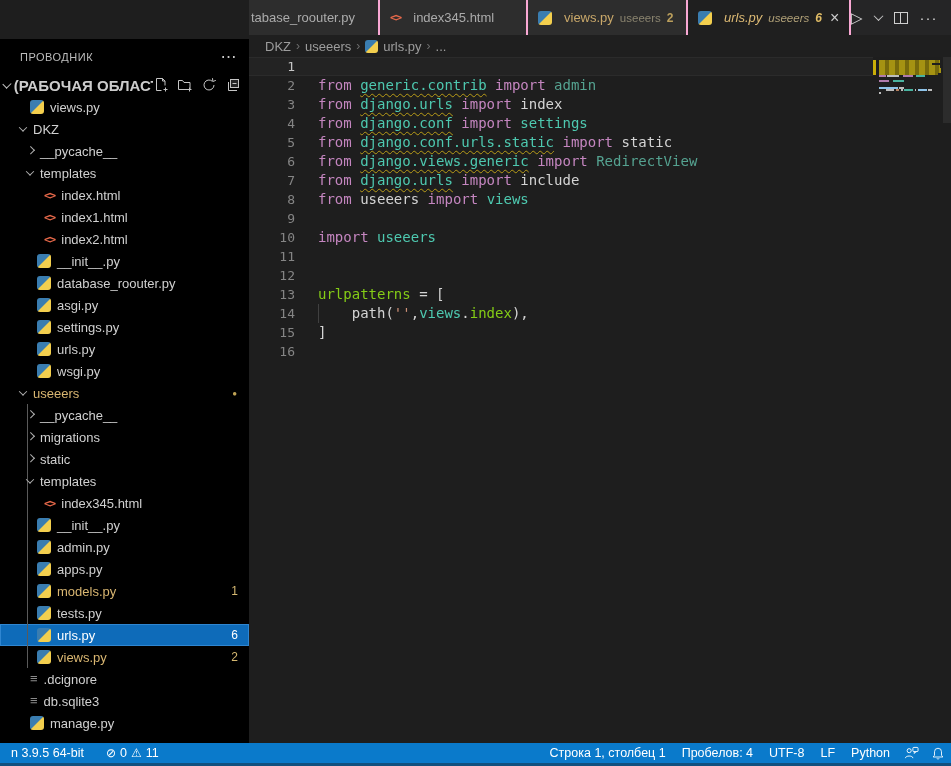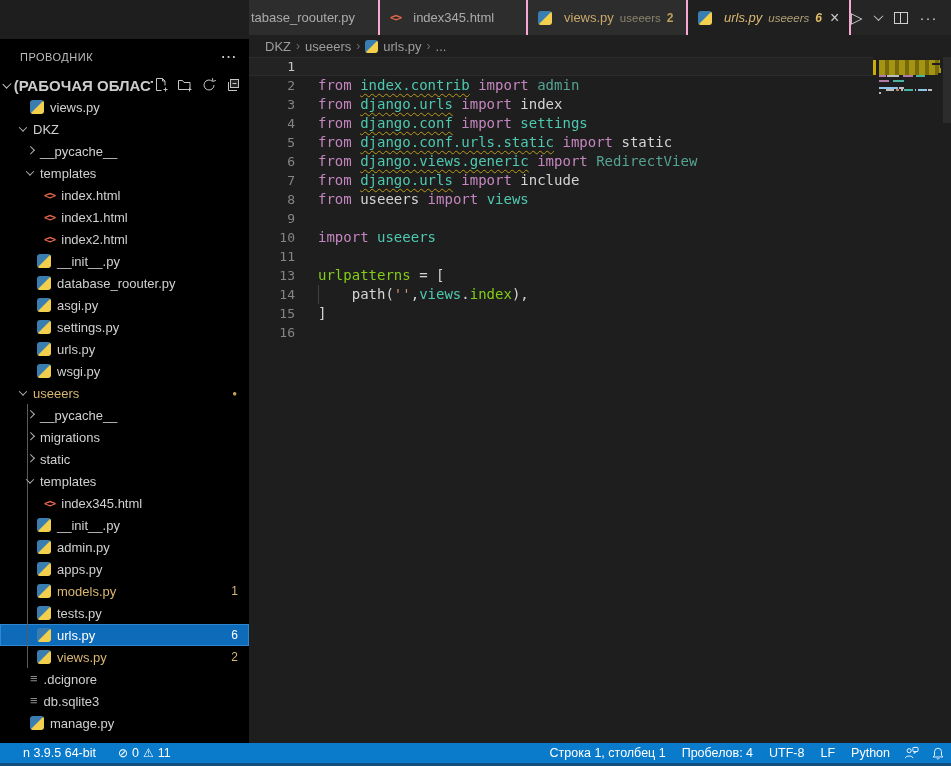--- a/index.html
+++ b/index.html
@@ -91,21 +91,21 @@
   .minimap { position:absolute; top:0; right:8px; width:70px; height:120px; cursor:pointer; }
   .mm-row { position:absolute; display:flex; }
   .mm-warn { background:repeating-linear-gradient(90deg,#a59312 0 6px,#776a0c 6px 10px); }
   .mm-gutter { position:absolute; left:0; width:3px; background:#c9ae08; }
   .mm-slider { position:absolute; top:0; right:0; width:8px; height:66px; background:rgba(120,120,120,.16); }
 
   
   .statusbar { position:absolute; left:0; bottom:0; width:951px; height:23px; background:#0a7acb;
                display:flex; align-items:center; color:#ffffff; font-size:12.5px;
                border-bottom:3px solid #11507e; }
-  .sb-left { display:flex; align-items:center; gap:14px; padding-left:3px;margin-left:12px; }
+  .sb-left { display:flex; align-items:center; gap:14px; padding-left:3px; }
   .sb-right { margin-left:auto; display:flex; align-items:center; }
   .sb-item { padding:0 8px; cursor:pointer; white-space:nowrap; }
   .problems { display:flex; align-items:center; gap:4px; cursor:pointer; }
   .problems .picon { font-size:12px; }
   .sb-icon { display:flex; align-items:center; padding:0 6px; cursor:pointer; }
 </style>
 </head>
 <body>
 
 <div class="app">
@@ -337,21 +337,21 @@
           <span>...</span>
         </span>
       </div>
     <div class="code" id="code">
         <div class="code-line current">
           <div class="ln">1</div>
           <div class="lc"></div>
         </div>
         <div class="code-line">
           <div class="ln">2</div>
-          <div class="lc"><span class="tok-kw">from </span><span class="tok-mod squig">index.contrib</span><span class="tok-pl"> </span><span class="tok-kw">import</span><span class="tok-pl"> </span><span class="tok-mod2">admin</span></div>
+          <div class="lc"><span class="tok-kw">from </span><span class="tok-mod squig">generic.contrib</span><span class="tok-pl"> </span><span class="tok-kw">import</span><span class="tok-pl"> </span><span class="tok-mod2">admin</span></div>
         </div>
         <div class="code-line">
           <div class="ln">3</div>
           <div class="lc"><span class="tok-kw">from </span><span class="tok-mod squig">django.urls</span><span class="tok-pl"> </span><span class="tok-kw">import</span><span class="tok-pl"> </span><span class="tok-pl">index</span></div>
         </div>
         <div class="code-line">
           <div class="ln">4</div>
           <div class="lc"><span class="tok-kw">from </span><span class="tok-mod squig">django.conf</span><span class="tok-pl"> </span><span class="tok-kw">import</span><span class="tok-pl"> </span><span class="tok-mod">settings</span></div>
         </div>
         <div class="code-line">
@@ -373,20 +373,24 @@
         <div class="code-line">
           <div class="ln">9</div>
           <div class="lc"></div>
         </div>
         <div class="code-line">
           <div class="ln">10</div>
           <div class="lc"><span class="tok-kw">import</span><span class="tok-pl"> </span><span class="tok-mod">useeers</span></div>
         </div>
         <div class="code-line">
           <div class="ln">11</div>
+          <div class="lc"></div>
+        </div>
+        <div class="code-line">
+          <div class="ln">12</div>
           <div class="lc"></div>
         </div>
         <div class="code-line">
           <div class="ln">13</div>
           <div class="lc"><span class="tok-var">urlpatterns</span><span class="tok-pl"> = [</span></div>
         </div>
         <div class="code-line">
           <div class="ln">14</div>
           <div class="lc"><span class="iguide"></span><span class="tok-pl">    path(</span><span class="tok-str">''</span><span class="tok-pl">,</span><span class="tok-mod">views</span><span class="tok-pl">.</span><span class="tok-var">index</span><span class="tok-pl">),</span></div>
         </div>

